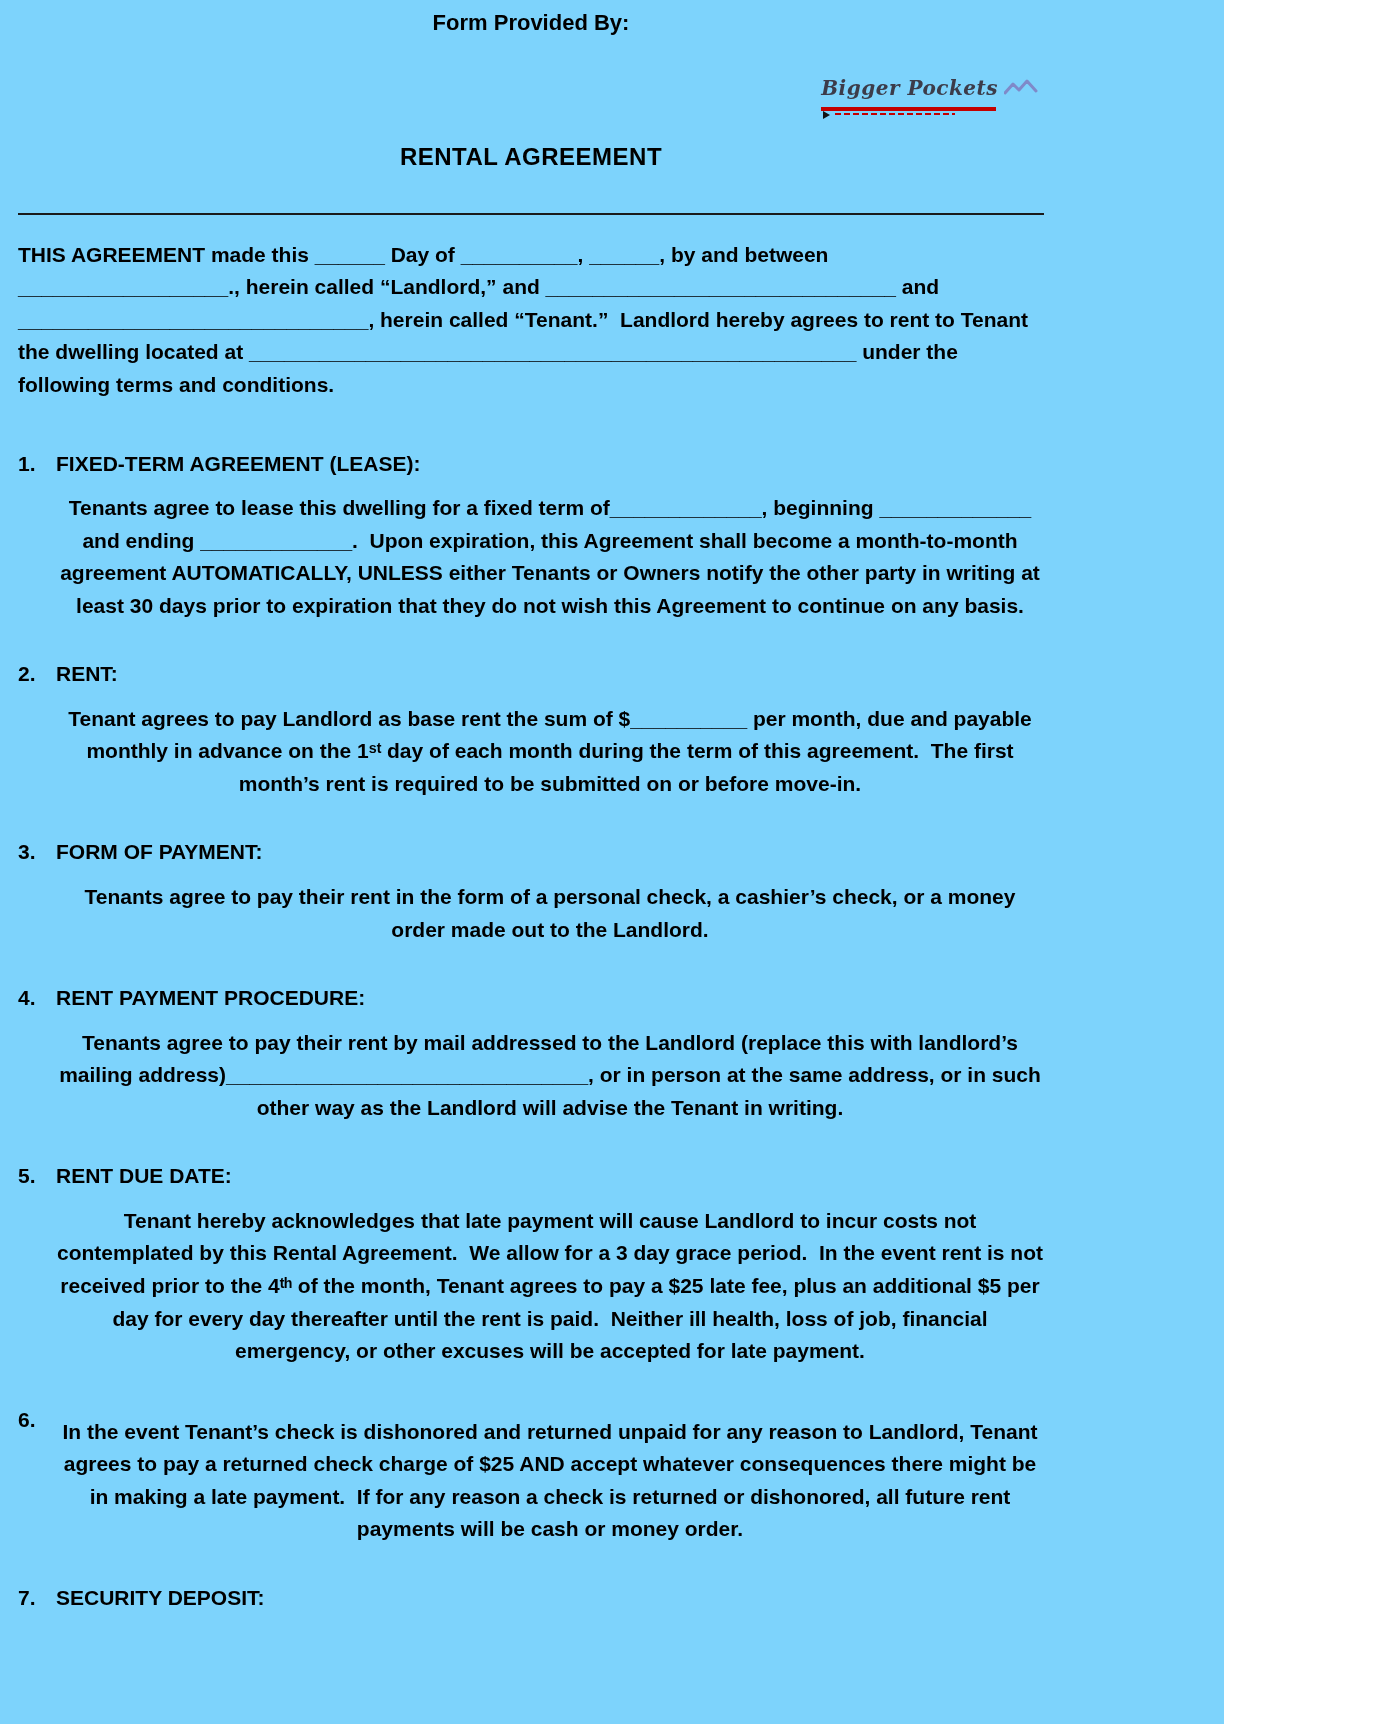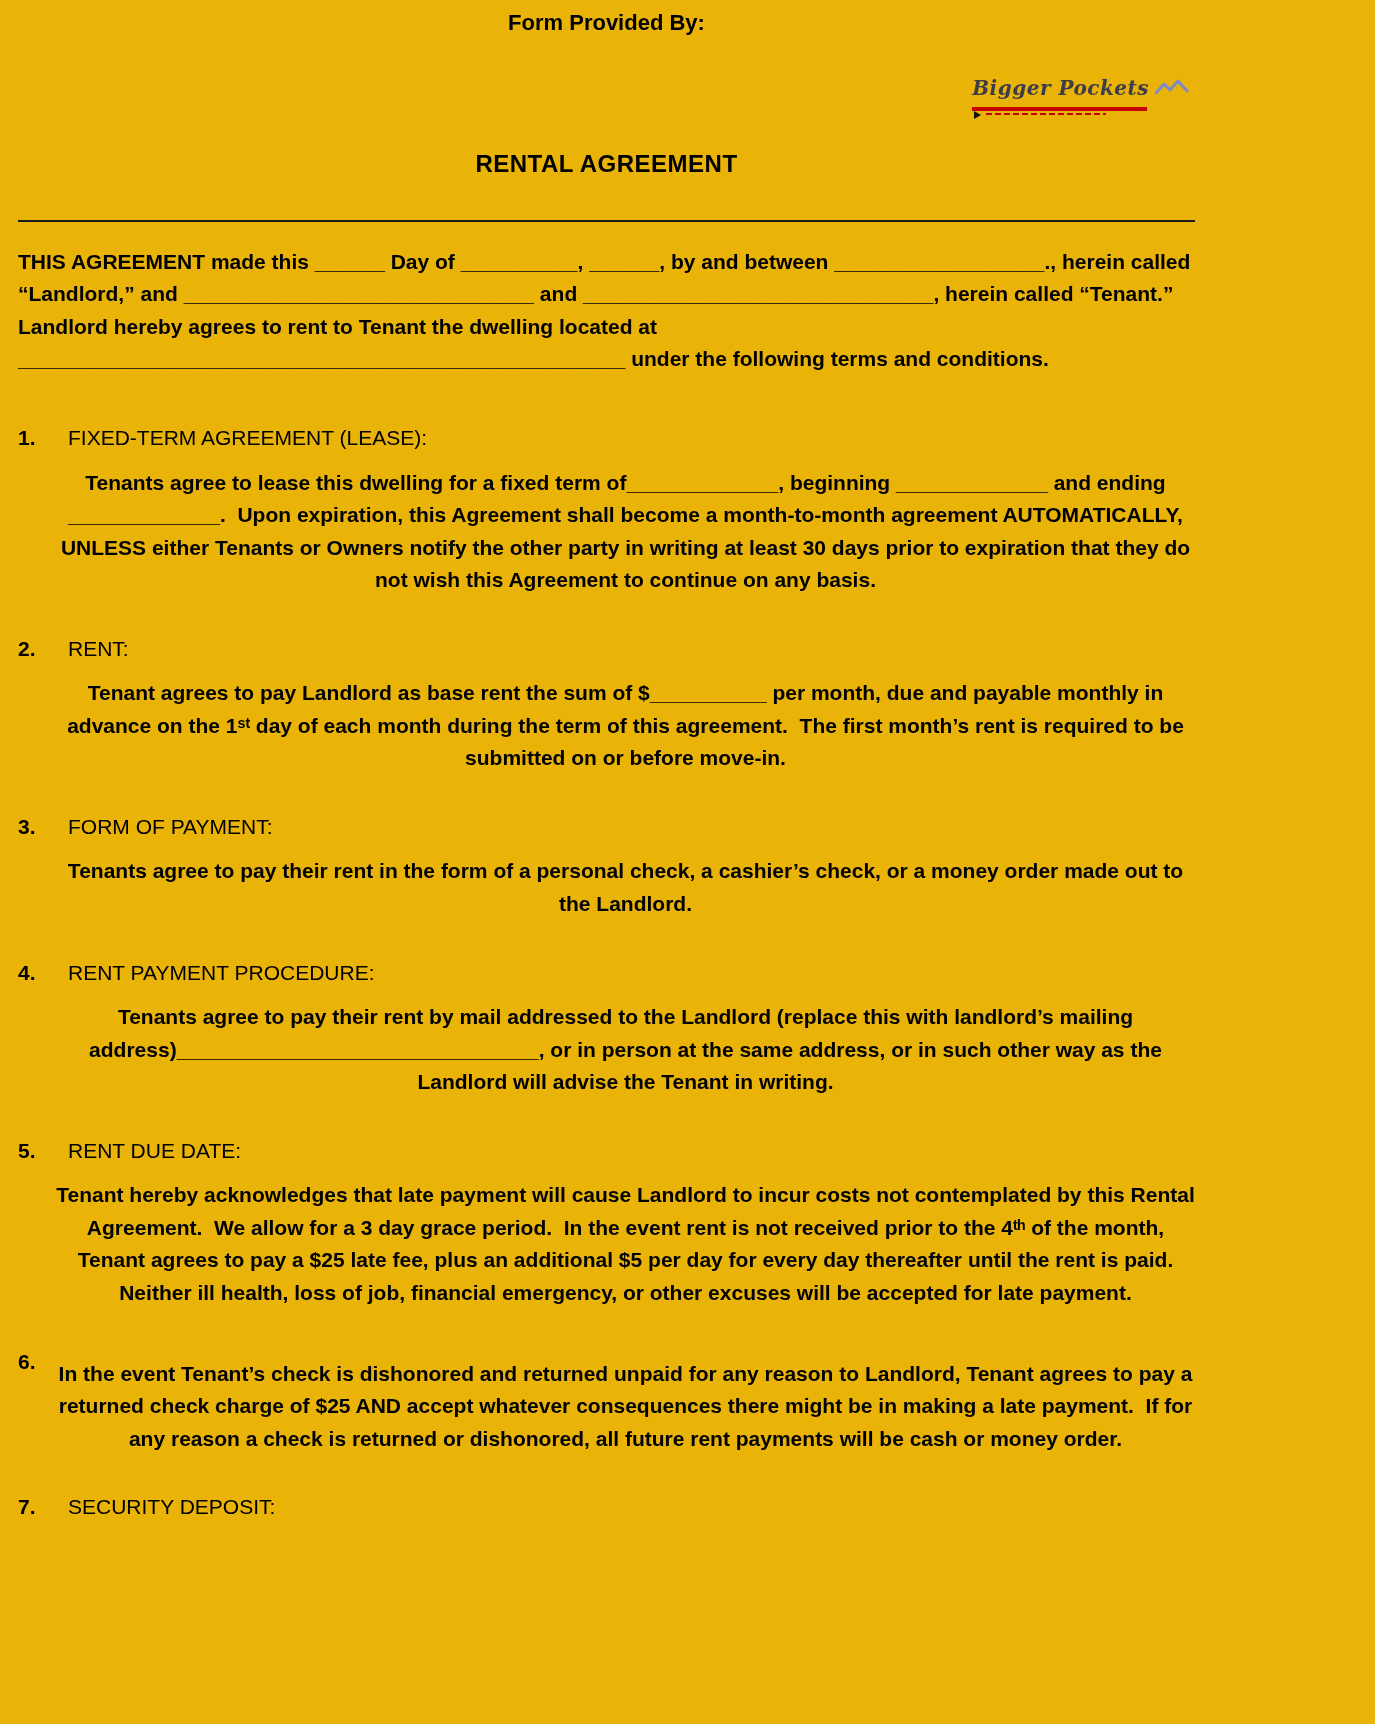--- a/index.html
+++ b/index.html
@@ -1,22 +1,22 @@
 <!DOCTYPE html>
 <html><head>
 <meta charset="utf-8">
 <style>
   * { box-sizing: border-box; }
   html, body { margin: 0; padding: 0; background: #ffffff; }
   .page {
     position: relative;
-    width: 1375px;
+    width: 1224px;
     height: 1724px;
     overflow: hidden;
-    background: #eab308;
+    background: #7dd3fc;
     color: #000000;
     font-family: "Liberation Sans", sans-serif;
     font-weight: 600;
     font-size: 21px;
     line-height: 1.55;
     padding: 6px 180px 0 18px;
   }
   .provided-by {
     text-align: center;
     font-weight: 700;
@@ -75,21 +75,21 @@
     background: repeating-linear-gradient(90deg, #c40000 0 6px, transparent 6px 9px);
   }
   .site-url {
     margin-top: 28px;
     text-align: center;
     padding-left: 500px;
     font-weight: 700;
     font-size: 22px;
   }
   .doc-title {
-    margin-top: 34px;
+    margin-top: 27px;
     text-align: center;
     font-weight: 700;
     font-size: 24px;
     letter-spacing: 0.5px;
   }
   .rule {
     border: none;
     border-top: 2px solid #1a1a1a;
     margin: 38px 0 0 0;
   }
@@ -101,21 +101,21 @@
   .section {
     display: flex;
     margin-bottom: 36px;
   }
   .sec-num {
     flex: none;
     width: 38px;
     font-weight: 700;
   }
   .sec-content { flex: 1; }
-  .sec-heading { font-weight: 400; margin-left: 12px; }
+  .sec-heading { font-weight: 700; }
   .sec-body { margin-top: 12px; white-space: pre-wrap; text-align: center; }
 </style>
 </head>
 <body>
 
 <div class="page">
 
   <div class="provided-by">Form Provided By:</div>
 
   <div class="logo-row">

